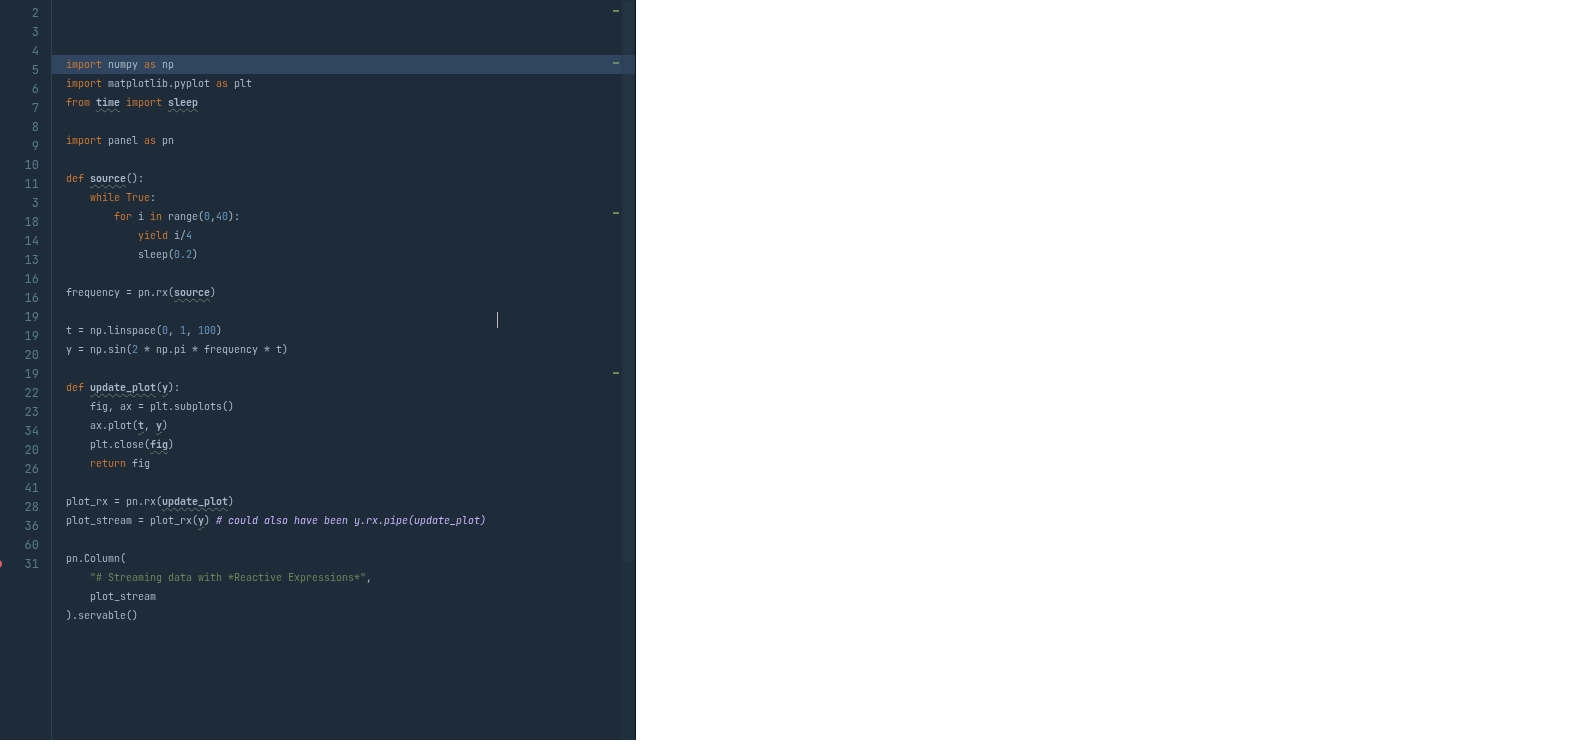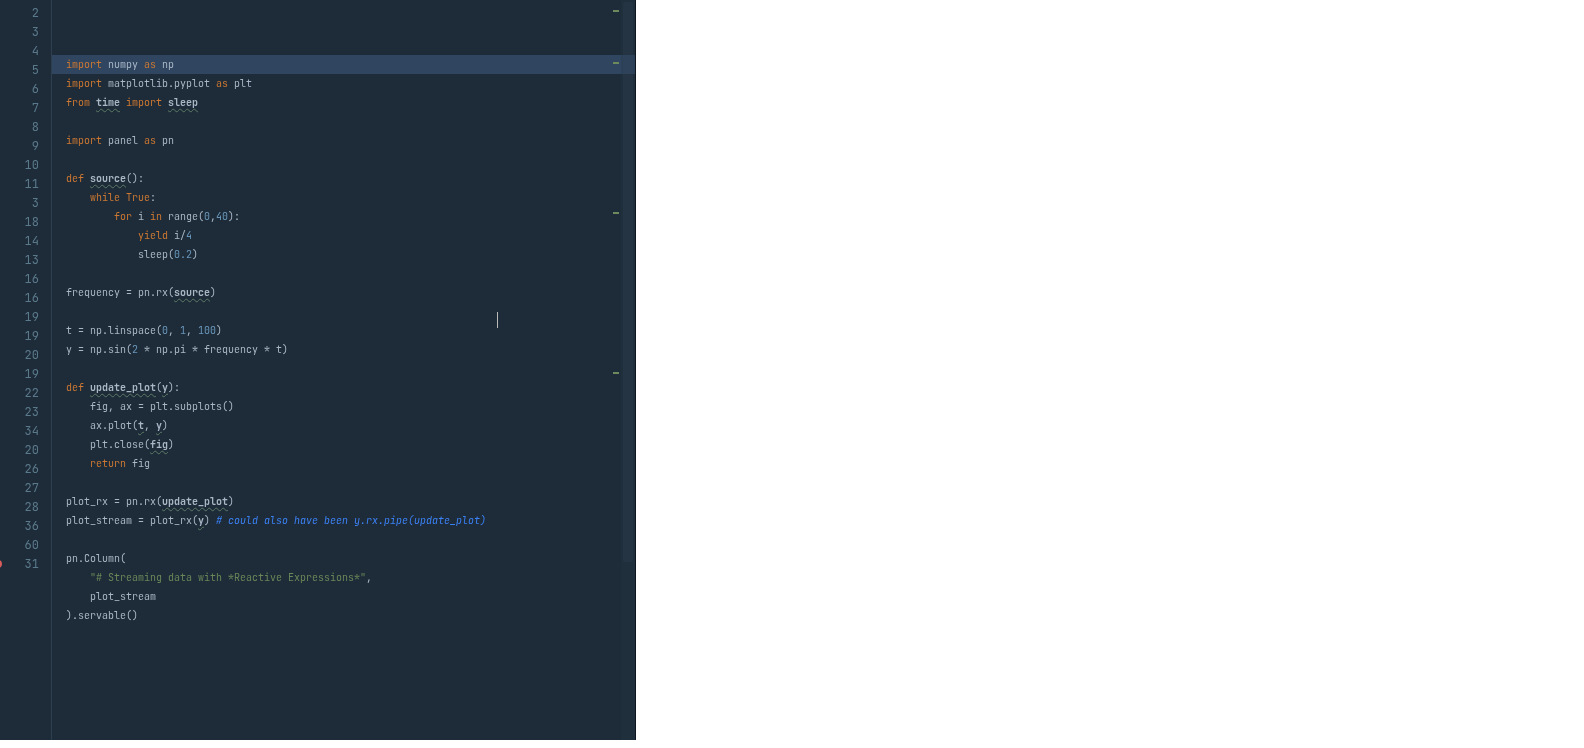--- a/index.html
+++ b/index.html
@@ -89,21 +89,21 @@
     font-size: 10px;
   }
   .code .line.hl {
     background: var(--highlight-line);
     margin-left: -14px;
     padding-left: 14px;
   }
   .kw   { color: var(--kw); }
   .num  { color: var(--num); }
   .str  { color: var(--str); }
-  .cmt  { color: #3b82f6; font-style: italic; }
+  .cmt  { color: #c4b5fd; font-style: italic; }
   .name { color: var(--ident); }
   .wavy { text-decoration: underline wavy #5b7a66; text-decoration-thickness: 1px; text-underline-offset: 2px; font-weight: bold; }
 
   .minimap {
     position: absolute;
     right: 16px;
     top: 2px;
     width: 4px;
     height: 736px;
     background: transparent;
@@ -191,21 +191,21 @@
           <div class="ln">16</div>
           <div class="ln">19</div>
           <div class="ln">19</div>
           <div class="ln">20</div>
           <div class="ln">19</div>
           <div class="ln">22</div>
           <div class="ln">23</div>
           <div class="ln">34</div>
           <div class="ln">20</div>
           <div class="ln">26</div>
-          <div class="ln">27</div>
+          <div class="ln">41</div>
           <div class="ln">28</div>
           <div class="ln">36</div>
           <div class="ln">60</div>
           <div class="ln bp">31</div>
         </div>
 
       <div class="code" id="code">
         
       <div class="line hl"><span class="kw">import</span><span> </span><span class="name">numpy</span><span> </span><span class="kw">as</span><span> </span><span class="name">np</span></div><div class="line"><span class="kw">import</span><span> </span><span class="name">matplotlib.pyplot</span><span> </span><span class="kw">as</span><span> </span><span class="name">plt</span></div><div class="line"><span class="kw">from</span><span> </span><span class="name wavy">time</span><span> </span><span class="kw">import</span><span> </span><span class="name wavy">sleep</span></div><div class="line"></div><div class="line"><span class="kw">import</span><span> </span><span class="name">panel</span><span> </span><span class="kw">as</span><span> </span><span class="name">pn</span></div><div class="line"></div><div class="line"><span class="kw">def</span><span> </span><span class="name wavy">source</span><span class="name">():</span></div><div class="line"><span>    </span><span class="kw">while</span><span> </span><span class="kw">True</span><span class="name">:</span></div><div class="line"><span>        </span><span class="kw">for</span><span> </span><span class="name">i</span><span> </span><span class="kw">in</span><span> </span><span class="name">range(</span><span class="num">0</span><span class="name">,</span><span class="num">40</span><span class="name">):</span></div><div class="line"><span>            </span><span class="kw">yield</span><span> </span><span class="name">i/</span><span class="num">4</span></div><div class="line"><span>            </span><span class="name">sleep(</span><span class="num">0.2</span><span class="name">)</span></div><div class="line"></div><div class="line"><span class="name">frequency = pn.rx(</span><span class="name wavy">source</span><span class="name">)</span></div><div class="line"></div><div class="line"><span class="name">t = np.linspace(</span><span class="num">0</span><span class="name">, </span><span class="num">1</span><span class="name">, </span><span class="num">100</span><span class="name">)</span></div><div class="line"><span class="name">y = np.sin(</span><span class="num">2</span><span class="name"> * np.pi * frequency * t)</span></div><div class="line"></div><div class="line"><span class="kw">def</span><span> </span><span class="name wavy">update_plot</span><span class="name">(</span><span class="name wavy">y</span><span class="name">):</span></div><div class="line"><span>    </span><span class="name">fig, ax = plt.subplots()</span></div><div class="line"><span>    </span><span class="name">ax.plot(</span><span class="name wavy">t</span><span class="name">, </span><span class="name wavy">y</span><span class="name">)</span></div><div class="line"><span>    </span><span class="name">plt.close(</span><span class="name wavy">fig</span><span class="name">)</span></div><div class="line"><span>    </span><span class="kw">return</span><span> </span><span class="name">fig</span></div><div class="line"></div><div class="line"><span class="name">plot_rx = pn.rx(</span><span class="name wavy">update_plot</span><span class="name">)</span></div><div class="line"><span class="name">plot_stream = plot_rx(</span><span class="name wavy">y</span><span class="name">) </span><span class="cmt"># could also have been y.rx.pipe(update_plot)</span></div><div class="line"></div><div class="line"><span class="name">pn.Column(</span></div><div class="line"><span>    </span><span class="str">"# Streaming data with *Reactive Expressions*"</span><span class="name">,</span></div><div class="line"><span>    </span><span class="name">plot_stream</span></div><div class="line"><span class="name">).servable()</span></div><div class="caret"></div></div>
 

